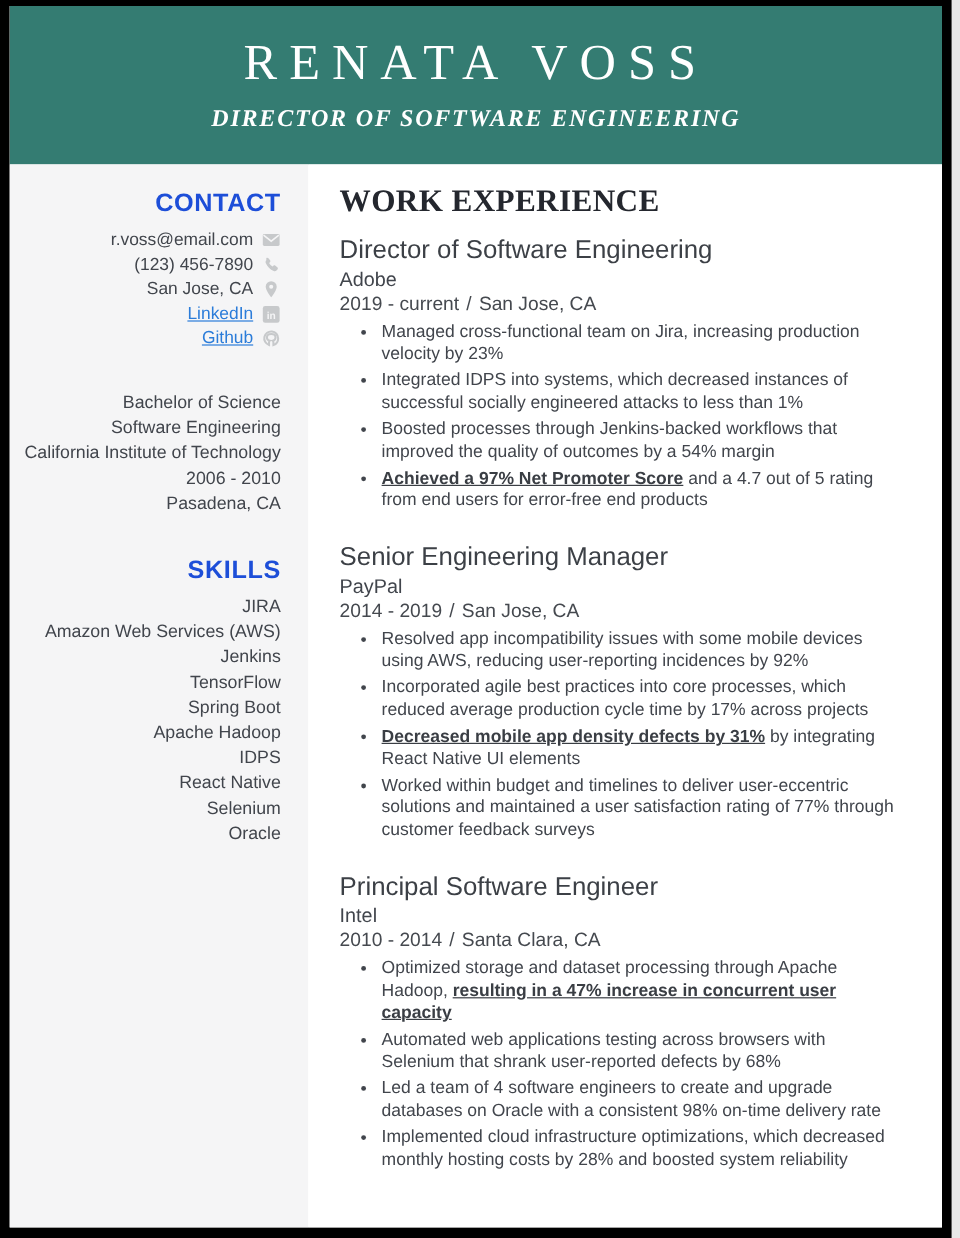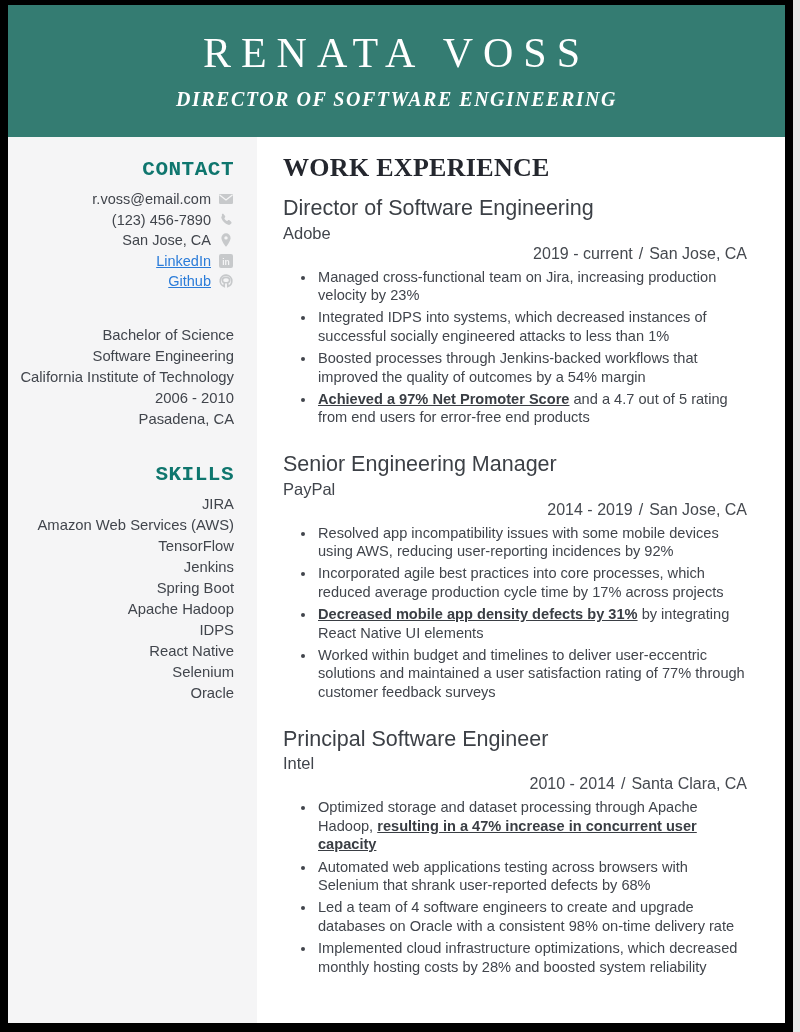--- a/index.html
+++ b/index.html
@@ -40,23 +40,23 @@
   .body-wrap { flex: 1; display: flex; min-height: 0; }
 
   .sidebar {
     width: 249px; flex: 0 0 249px;
     background: #f5f5f6;
     padding: 21px 23px 20px 10px;
     text-align: right;
     color: #41454c;
   }
   .side-heading {
-    font-family: Liberation Mono, monospace;
+    font-family: Liberation Sans, sans-serif;
     font-weight: 700; font-size: 21px;
-    color: #0f766e; letter-spacing: 0.5px;
+    color: #1d4ed8; letter-spacing: 0.5px;
     margin-bottom: 8px;
   }
   .side-section { margin-bottom: 33px; }
 
   .contact-item {
     display: flex; justify-content: flex-end; align-items: center;
     font-size: 14.5px; line-height: 20.5px; color: #41454c;
   }
   .contact-item .icn {
     width: 16px; height: 16px; margin-left: 7px; flex: 0 0 16px;
@@ -76,21 +76,21 @@
   }
   .main-heading {
     font-family: "Liberation Serif", "DejaVu Serif", serif;
     font-weight: 700; font-size: 26px;
     color: #24272e; letter-spacing: 0.3px;
     margin-bottom: 13px;
   }
   .job { margin-bottom: 25px; }
   .job-title { font-size: 21.5px; font-weight: 400; color: #3c4046; line-height: 1.15; }
   .job-company { font-size: 16.5px; margin-top: 3px; }
-  .job-dates { font-size: 16px; margin-top: 2px; color: #45494f; text-align: right; }
+  .job-dates { font-size: 16px; margin-top: 2px; color: #45494f; }
   .job-dates .sep { padding: 0 6px; color: #45494f; }
   .job ul { margin: 5px 0 0 0; padding-left: 33px; }
   .job li {
     font-size: 14.6px; line-height: 18.6px;
     margin-bottom: 3.5px; padding-left: 2px;
   }
   .job li strong.em {
     font-weight: 700; text-decoration: underline;
     color: #3a3e44;
     text-align: center;
@@ -169,22 +169,22 @@
             <div class="edu-line">2006 - 2010</div>
             <div class="edu-line">Pasadena, CA</div>
           </div>
       </section>
 
       <section class="side-section">
         <h2 class="side-heading">SKILLS</h2>
         <div id="skills-list">
             <div class="skill-line">JIRA</div>
             <div class="skill-line">Amazon Web Services (AWS)</div>
+            <div class="skill-line">Jenkins</div>
             <div class="skill-line">TensorFlow</div>
-            <div class="skill-line">Jenkins</div>
             <div class="skill-line">Spring Boot</div>
             <div class="skill-line">Apache Hadoop</div>
             <div class="skill-line">IDPS</div>
             <div class="skill-line">React Native</div>
             <div class="skill-line">Selenium</div>
             <div class="skill-line">Oracle</div>
           </div>
       </section>
 
     </aside>

